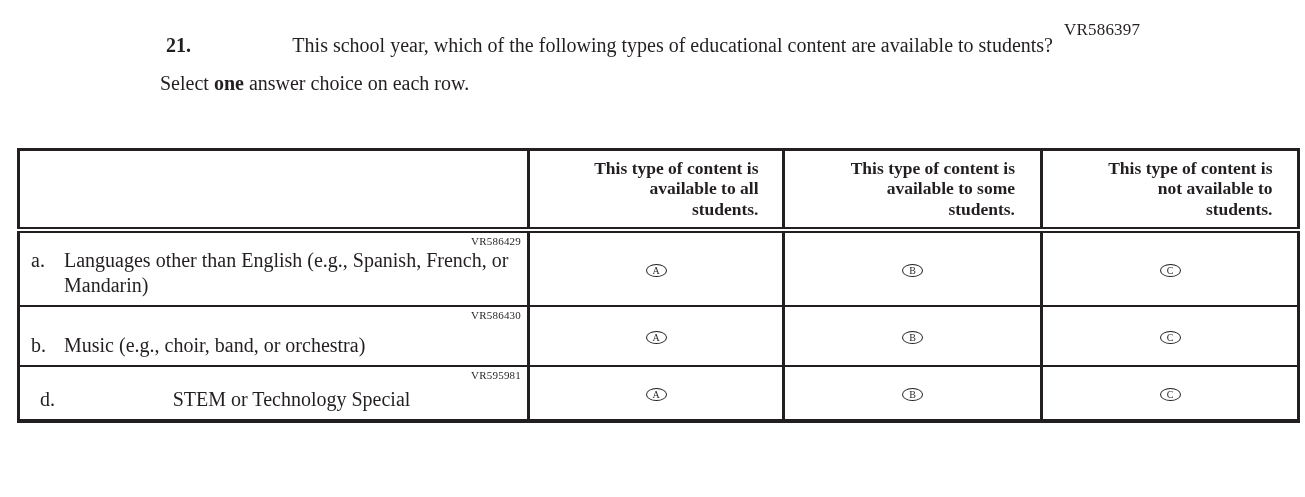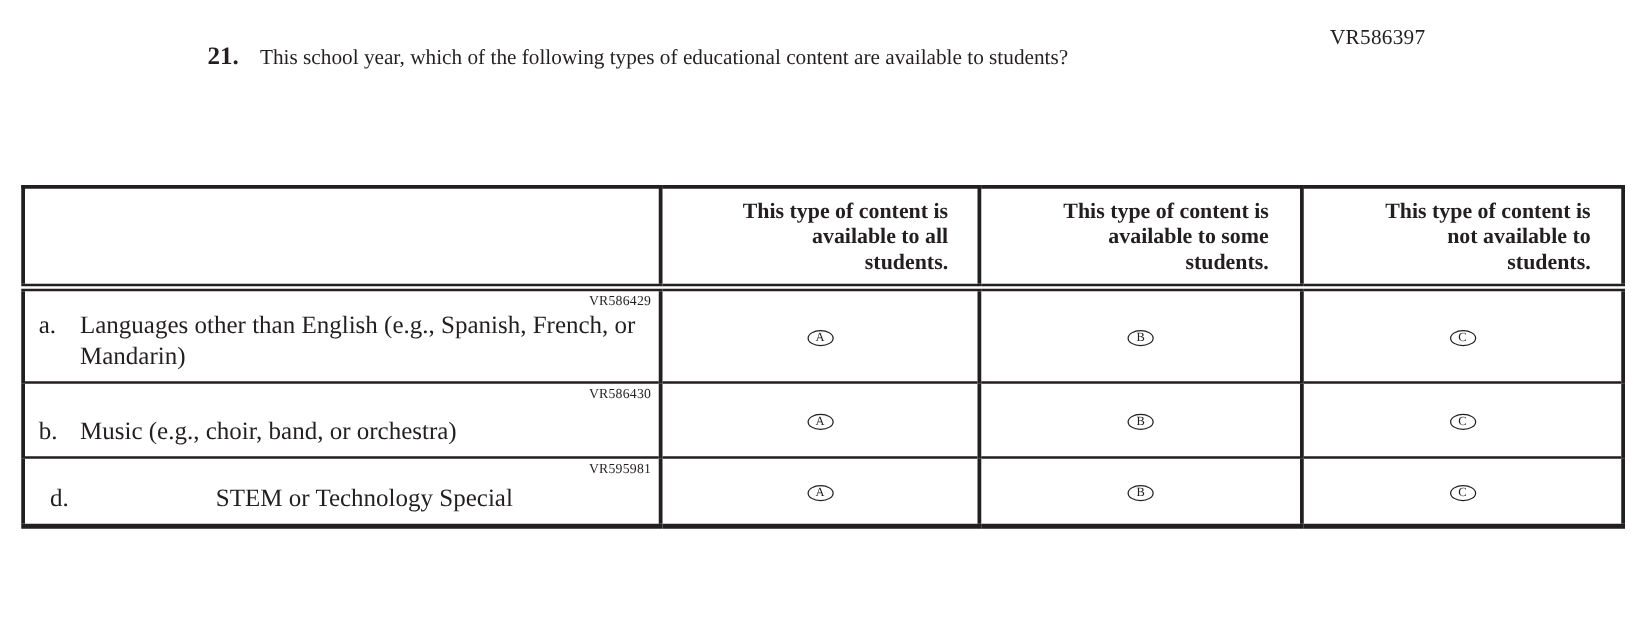--- a/index.html
+++ b/index.html
@@ -30,22 +30,23 @@
   .q-num {
     width: 42px;
     flex: none;
     font-weight: bold;
     font-size: 20px;
     line-height: 25px;
     margin-left: 48px;
   }
   .q-text {
     width: 845px;
-    font-size: 17px;
-    line-height: 25px;
+    font-size: 20px;
+    line-height: 25px;
+    text-align: right;
   }
   .q-instruction {
     margin-left: 42px;
     margin-top: 13px;
     font-size: 20px;
     line-height: 25px;
   }
   table.grid {
     position: absolute;
     left: 17px;
@@ -123,20 +124,21 @@
 
 <div class="page">
 
   <div class="top-code">VR586397</div>
 
   <div class="question-block">
     <div class="q-line">
       <span class="q-num">21.</span>
       <div class="q-text">This school year, which of the following types of educational content are available to students?</div>
     </div>
+    <div class="q-instruction"><span>Select </span><b>one</b><span> answer choice on each row.</span></div>
   </div>
 
   <table class="grid">
     <colgroup>
       <col style="width:510px">
       <col style="width:255px">
       <col style="width:258px">
       <col style="width:257px">
     </colgroup>
     <thead>

